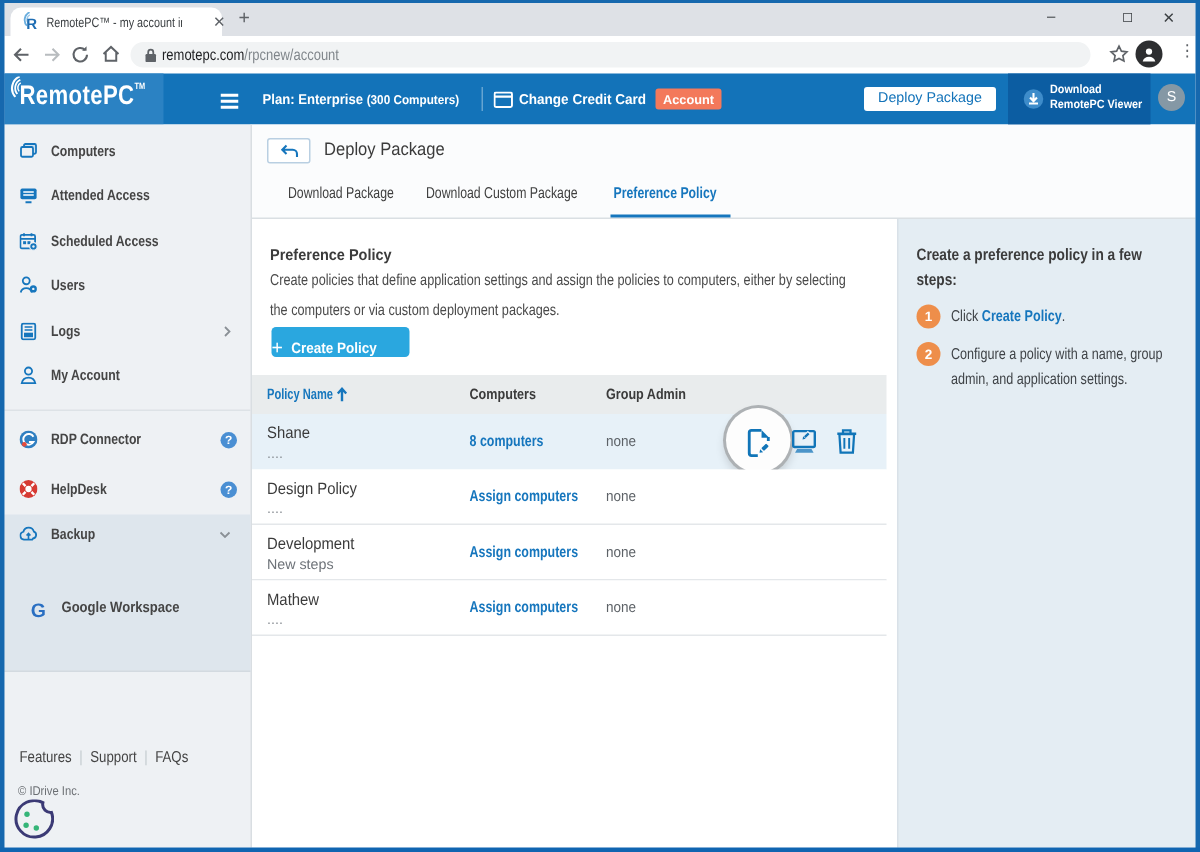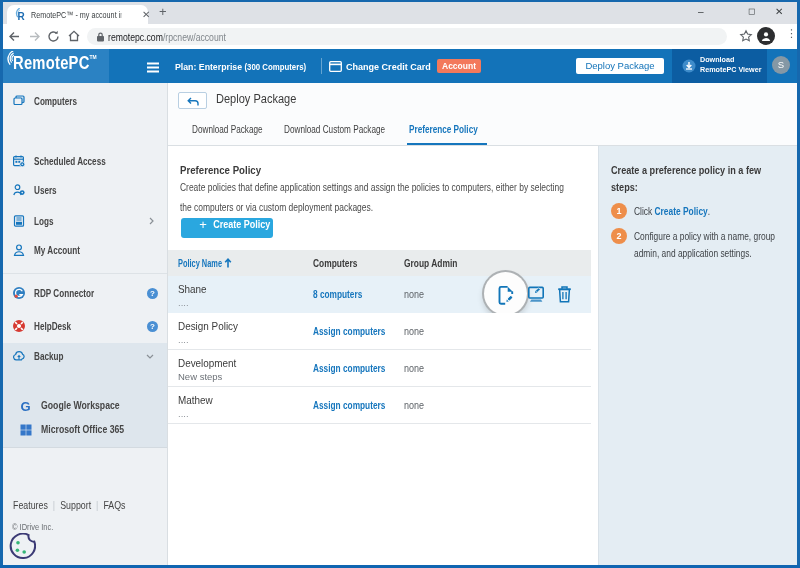--- a/index.html
+++ b/index.html
@@ -54,21 +54,21 @@
 #topstrip{left:168px;top:83px;width:629px;height:63px;background:#fbfcfd;border-bottom:1px solid #dadfe3}
 #backbtn{left:10px;top:9px;width:29px;height:17px;background:#fff;border:1px solid #b9cfe2;border-radius:2px;text-align:center}
 #pagetitle{left:48px;top:9px;font-size:12px;color:#3b3b3b;transform:scaleX(.92);transform-origin:0 0;white-space:nowrap}
 .tabitem{position:absolute;top:40px;font-size:10.5px;color:#3f3f3f;transform:scaleX(.78);transform-origin:0 50%;white-space:nowrap}
 #tab3{color:#1676bd;font-weight:bold}
 #tabunderline{left:239px;top:60px;width:80px;height:2px;background:#1676bd}
 
 #content{left:168px;top:146px;width:430px;height:419px;background:#fff}
 #ph{left:12px;top:17.5px;font-size:10.5px;font-weight:bold;color:#3b3b3b;transform:scaleX(.92);transform-origin:0 0;white-space:nowrap}
 #pdesc{left:12px;top:31px;width:520px;font-size:10.5px;color:#4a4a4a;line-height:20px;transform:scaleX(.805);transform-origin:0 0}
-#createbtn{left:13px;top:72px;width:92px;height:20px;background:#2aa7df;border-radius:3px;color:#fff;font-size:10px;font-weight:bold;text-align:right;line-height:14px}
+#createbtn{left:13px;top:72px;width:92px;height:20px;background:#2aa7df;border-radius:3px;color:#fff;font-size:10px;font-weight:bold;text-align:left;line-height:28px}
 
 #table{left:0;top:104px;width:423px}
 .thead{position:relative;height:26px;background:#e9eced}
 .th{position:absolute;top:8px;font-size:10px;color:#3b3b3b;font-weight:bold;transform:scaleX(.84);transform-origin:0 0;white-space:nowrap}
 .trow{position:relative;height:37px;border-bottom:1px solid #e4e7ea;background:#fff}
 .trow.hl{background:#e7f1f8;border-bottom:none}
 .tname{position:absolute;left:10px;top:7px;font-size:11px;color:#3b3b3b;transform:scaleX(.9);transform-origin:0 0;white-space:nowrap}
 .tsub{position:absolute;left:10px;top:21px;font-size:9.5px;color:#8b9096}
 .tlink{position:absolute;left:145px;top:12px;font-size:10.5px;font-weight:bold;color:#1676bd;transform:scaleX(.79);transform-origin:0 0;white-space:nowrap}
 .tnone{position:absolute;left:236px;top:13px;font-size:10px;color:#5d6267;transform:scaleX(.9);transform-origin:0 0}
@@ -169,20 +169,28 @@
 </div>
 
 <div class="abs" id="sidebar">
   <div class="sitem" style="top:3px">
     <svg class="sicon" viewBox="0 0 12 12">
         <rect x="3" y="1" width="8" height="6.5" rx="1" fill="#cfe2f0" stroke="#1676bd" stroke-width="1.2"></rect>
         <rect x="1" y="3" width="8" height="6.5" rx="1" fill="#eef1f4" stroke="#1676bd" stroke-width="1.2"></rect>
       </svg>
     <span class="slabel">Computers</span>
     </div>
+  <div class="sitem" style="top:32px">
+    <svg class="sicon" viewBox="0 0 12 12">
+        <rect x="0.6" y="1.6" width="10.8" height="7.2" rx="1.2" fill="#1676bd"></rect>
+        <path d="M2.5 4h7M2.5 6h7" stroke="#fff" stroke-width="1"></path>
+        <path d="M4 10.8h4" stroke="#1676bd" stroke-width="1.4"></path>
+      </svg>
+    <span class="slabel">Attended Access</span>
+    </div>
   <div class="sitem" style="top:63px">
     <svg class="sicon" viewBox="0 0 12 12">
         <rect x="0.6" y="1.6" width="9.8" height="9" rx="1" fill="none" stroke="#1676bd" stroke-width="1.2"></rect>
         <path d="M0.6 4.2h9.8" stroke="#1676bd" stroke-width="1.2"></path>
         <path d="M3 0.5v2M8 0.5v2" stroke="#1676bd" stroke-width="1.2"></path>
         <rect x="2.4" y="5.8" width="2" height="2" fill="#1676bd"></rect>
         <rect x="5.3" y="5.8" width="2" height="2" fill="#1676bd"></rect>
         <circle cx="9.3" cy="9.3" r="2.5" fill="#1676bd" stroke="#eef1f4" stroke-width="0.8"></circle>
         <circle cx="9.3" cy="9.3" r="0.8" fill="#eef1f4"></circle>
       </svg>
@@ -245,29 +253,20 @@
     <span class="slabel">Backup</span>
       <svg class="abs" style="left:143px;top:50%;margin-top:-2px" width="8" height="5" viewBox="0 0 8 5">
         <path d="M1 1l3 3 3-3" fill="none" stroke="#8a9096" stroke-width="1.2"></path>
       </svg>
     </div>
   <div class="subitem" style="top:311px">
     <svg class="subicon" viewBox="0 0 12 12">
         <text x="0.5" y="11" font-size="13" font-weight="bold" fill="#2a6fc2" font-family="Liberation Sans">G</text>
       </svg>
     <span class="sublabel">Google Workspace</span>
-    </div>
-  <div class="subitem" style="top:335px">
-    <svg class="subicon" viewBox="0 0 12 12">
-        <rect x="0.5" y="0.5" width="5.2" height="5.2" fill="#3577c9"></rect>
-        <rect x="6.3" y="0.5" width="5.2" height="5.2" fill="#3577c9"></rect>
-        <rect x="0.5" y="6.3" width="5.2" height="5.2" fill="#3577c9"></rect>
-        <rect x="6.3" y="6.3" width="5.2" height="5.2" fill="#3577c9"></rect>
-      </svg>
-    <span class="sublabel">Microsoft Office 365</span>
     </div>
   <div class="abs" id="sfoot">Features<span class="bar">|</span>Support<span class="bar">|</span>FAQs</div>
   <div class="abs" id="scopy">© IDrive Inc.</div>
   <svg class="abs" style="left:6px;top:450px" width="27" height="27" viewBox="0 0 27 27">
       <path d="M19.6 2.1a5.4 5.4 0 0 0 1.4 5 5.4 5.4 0 0 0 4.3 1.5A12.2 12.2 0 1 1 19.6 2.1z" fill="none" stroke="#3b3a75" stroke-width="2"></path>
       <circle cx="9" cy="9.8" r="1.8" fill="#35b578"></circle>
       <circle cx="8.4" cy="17.2" r="1.8" fill="#35b578"></circle>
       <circle cx="15.2" cy="19" r="1.8" fill="#35b578"></circle>
     </svg>
 </div>

